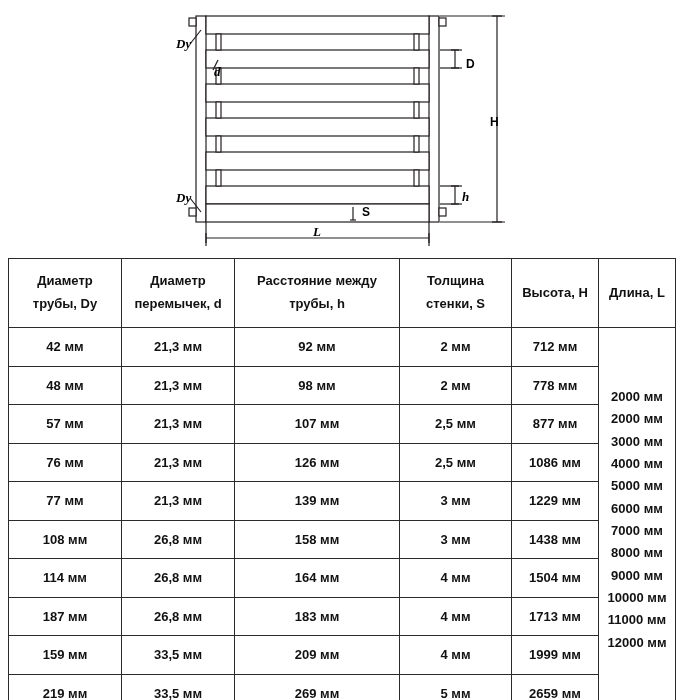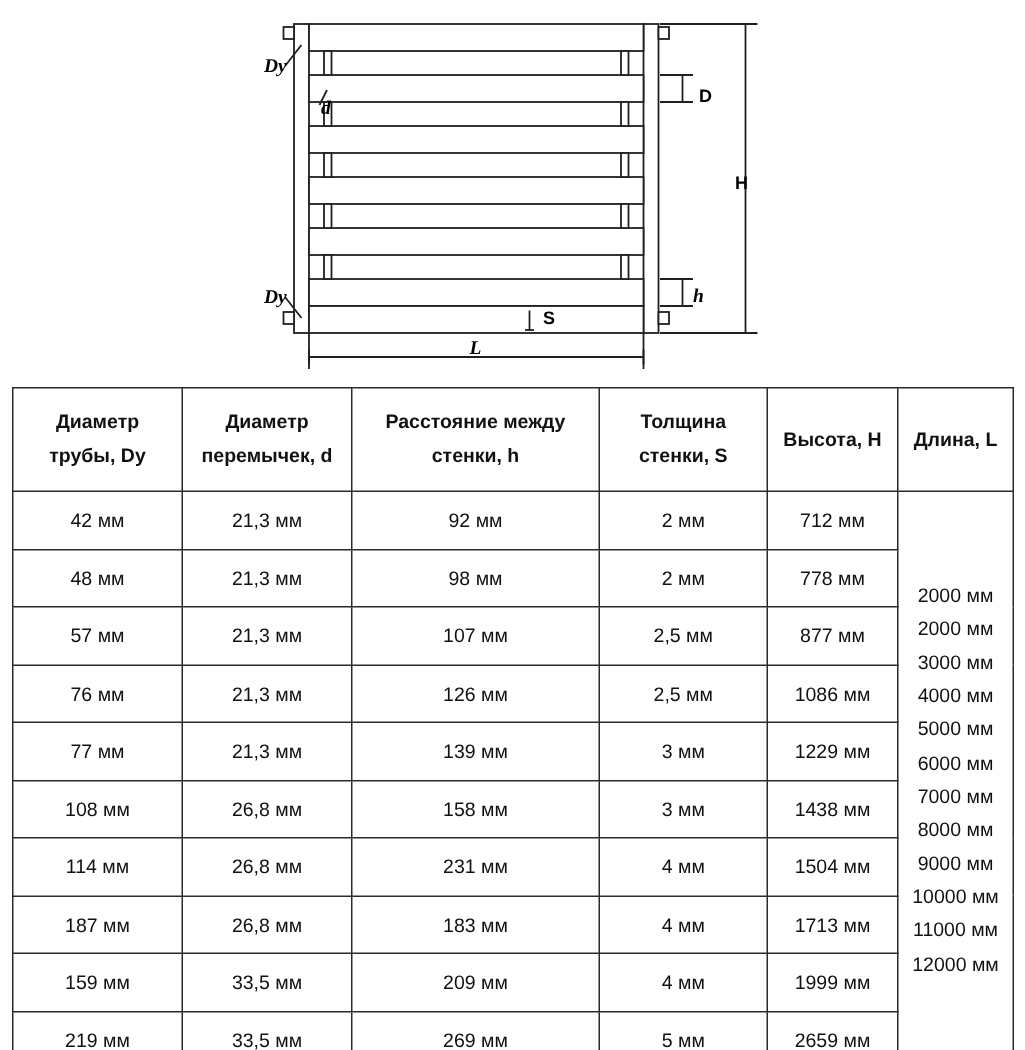--- a/index.html
+++ b/index.html
@@ -46,21 +46,21 @@
     color: #111;
   }
   table.spec th {
     font-weight: bold;
     height: 64px;
     line-height: 1.75;
     padding: 2px 4px;
   }
   table.spec td {
     height: 35.5px;
-    font-weight: normal;
+    font-weight: bold;
     padding: 1px 2px;
   }
   td.length-cell {
     font-weight: normal;
     line-height: 1.72;
     font-size: 13px;
     padding: 2px 2px;
   }
   td.length-cell div {
     white-space: nowrap;
@@ -181,21 +181,21 @@
         <th>
           <span>Диаметр</span><br>
           <span>трубы, Dy</span>
         </th>
         <th>
           <span>Диаметр</span><br>
           <span>перемычек, d</span>
         </th>
         <th>
           <span>Расстояние между</span><br>
-          <span>стенки, h</span>
+          <span>трубы, h</span>
         </th>
         <th>
           <span>Толщина</span><br>
           <span>стенки, S</span>
         </th>
         <th>Высота, H</th>
         <th>Длина, L</th>
       </tr>
     </thead>
     <tbody>
@@ -251,21 +251,21 @@
       <tr>
         <td>108 мм</td>
         <td>26,8 мм</td>
         <td>158 мм</td>
         <td>3 мм</td>
         <td>1438 мм</td>
       </tr>
       <tr>
         <td>114 мм</td>
         <td>26,8 мм</td>
-        <td>231 мм</td>
+        <td>164 мм</td>
         <td>4 мм</td>
         <td>1504 мм</td>
       </tr>
       <tr>
         <td>187 мм</td>
         <td>26,8 мм</td>
         <td>183 мм</td>
         <td>4 мм</td>
         <td>1713 мм</td>
       </tr>

